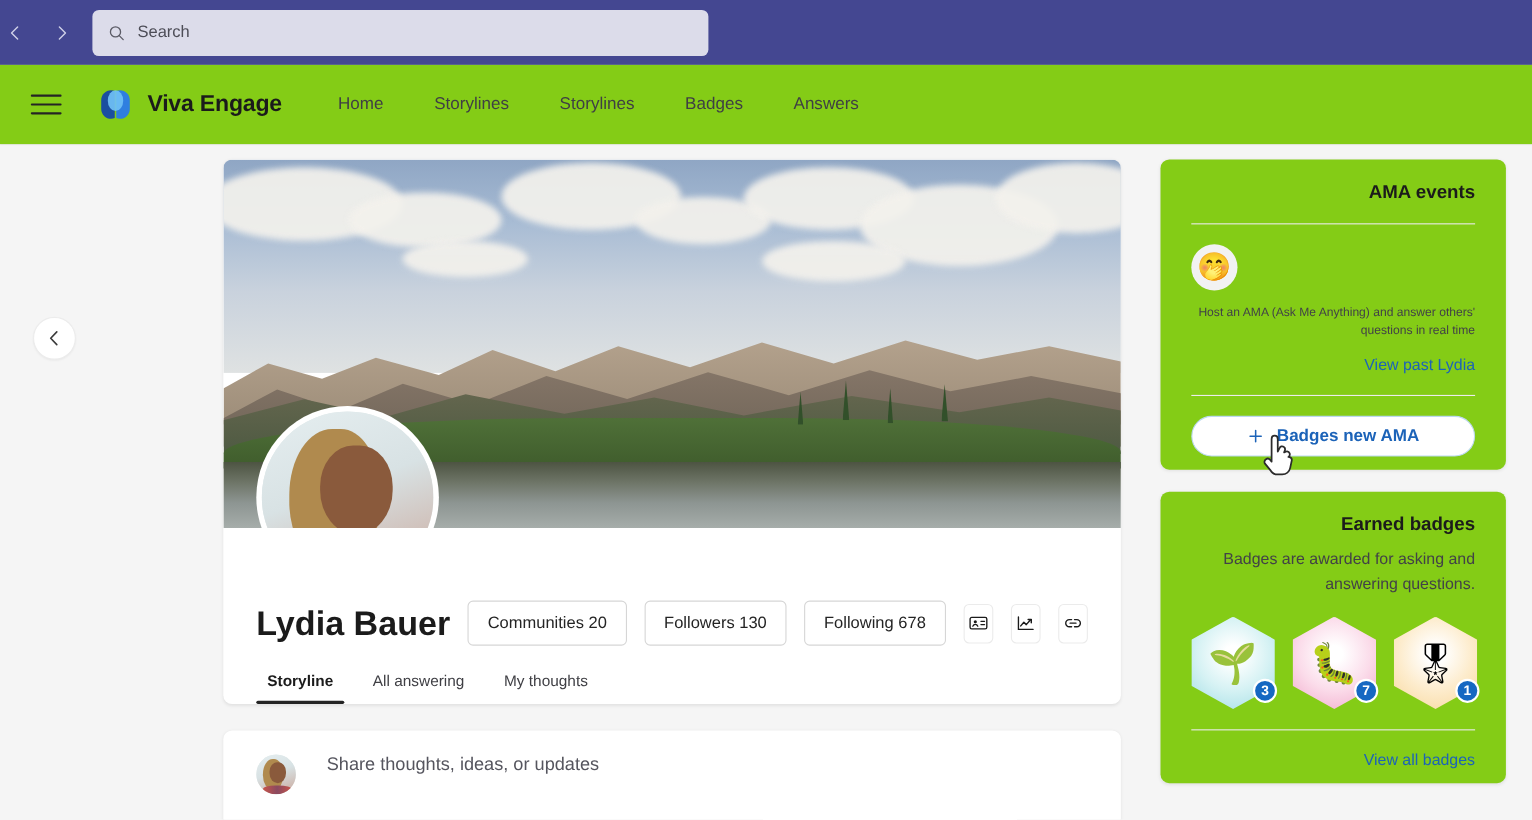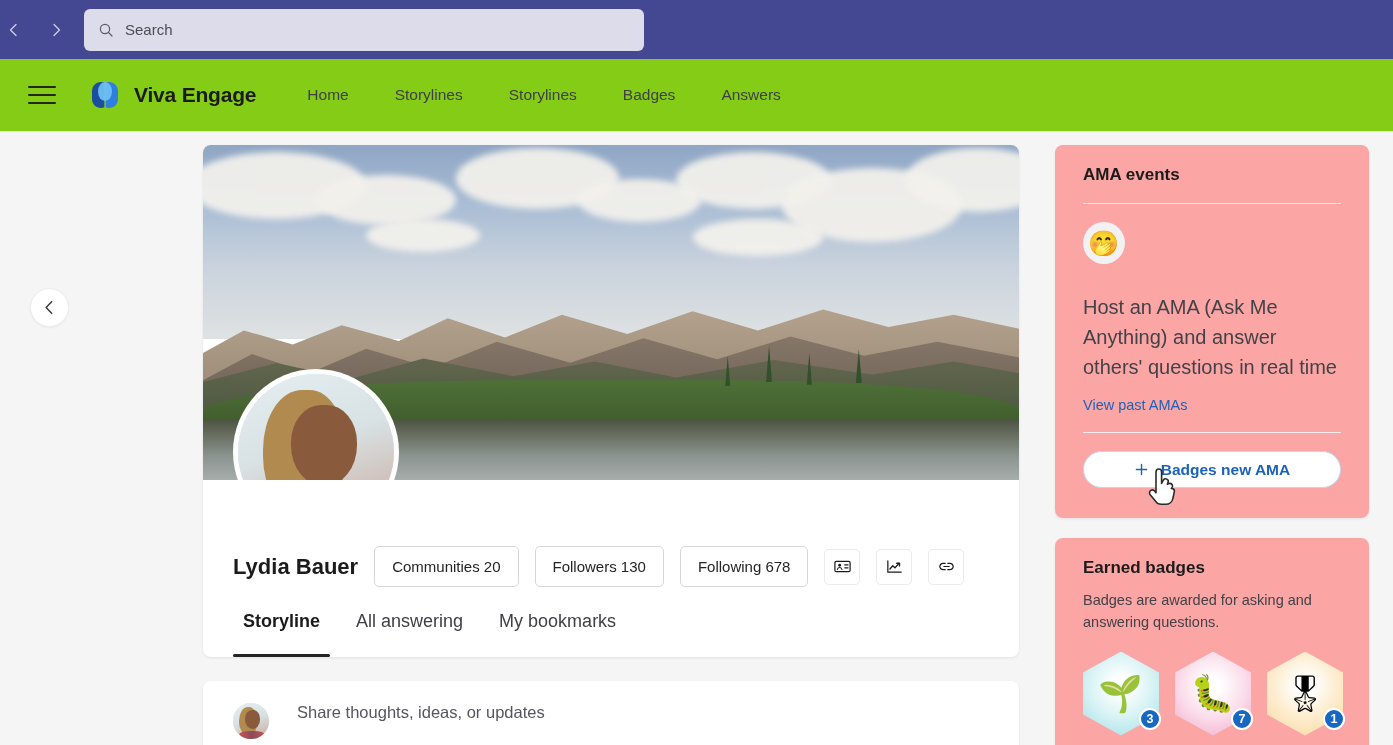--- a/index.html
+++ b/index.html
@@ -110,34 +110,34 @@
   .avatar-photo {
     width: 100%; height: 100%; border-radius: 50%; overflow: hidden;
     position: relative; background: #dfe8e8;
   }
   .ap-bg { position:absolute; inset:0; background: linear-gradient(160deg,#e5eef0 0%,#d8e2e4 45%,#caa79a 100%); }
   .ap-hair { position:absolute; left:16%; top:10%; width:52%; height:80%; background:#b08a4e; border-radius: 48% 42% 38% 46%; }
   .ap-face { position:absolute; left:34%; top:20%; width:42%; height:52%; background:#8a5a3c; border-radius: 46% 46% 50% 50%; }
   .ap-shirt { position:absolute; left:18%; bottom:0; width:70%; height:22%; background: linear-gradient(90deg,#c9544a,#8a4a60,#c9544a); border-radius: 46% 46% 0 0; }
 
   .profile-meta { padding: 66px 30px 0 30px; display: flex; align-items: center; gap: 16px; }
-  .profile-name { font-size: 22px; font-weight: bold; color: #1b1b1b; white-space: nowrap; }
+  .profile-name { font-size: 31px; font-weight: bold; color: #1b1b1b; white-space: nowrap; }
   .stat-pill {
     border: 1px solid #d6d6d6; border-radius: 5px; background:#fff;
     padding: 11px 17px; font-size: 15px; color: #242424; cursor: pointer;
     white-space: nowrap;
   }
   .icon-btn {
     width: 36px; height: 36px; border: 1px solid #ebebeb; border-radius: 5px;
     background:#fff; display:flex; align-items:center; justify-content:center;
     cursor: pointer; color: #1b1b1b;
   }
   .tabs { display: flex; gap: 0; padding: 16px 30px 0 30px; }
   .tab {
-    font-size: 18px; color: #3f3f44; padding: 8px 10px 25px 10px;
+    font-size: 14px; color: #3f3f44; padding: 8px 10px 13px 10px;
     cursor: pointer; position: relative; white-space: nowrap; margin-right: 16px;
   }
   .tab.active { font-weight: bold; color: #1b1b1b; }
   .tab.active::after {
     content:''; position:absolute; left:0; right:0; bottom:0;
     height: 3px; background: #242424; border-radius: 2px;
   }
 
   
   .composer {
@@ -147,31 +147,32 @@
   }
   .composer-row { display:flex; align-items:flex-start; gap: 28px; }
   .mini-avatar {
     width: 36px; height: 36px; border-radius:50%; overflow:hidden;
     position:relative; background:#dfe8e8; flex-shrink:0;
   }
   .composer-placeholder { font-size: 16.5px; color: #55555e; }
 
   
   .card {
-    background:#fca5a5; border-radius: 8px; padding: 20px 28px 30px 28px;
+    background:#84cc16; border-radius: 8px; padding: 20px 28px 12px 28px;
     box-shadow: 0 1px 3px rgba(0,0,0,0.08);
+    text-align: right;
   }
   .card-title { font-size: 17px; font-weight: bold; color: #1b1b1b; }
   .card-rule { height:1px; background:#ececec; margin: 18px 0; }
   .ama-emoji {
     width: 42px; height: 42px; border-radius: 50%; background:#f2f2f2;
     display:flex; align-items:center; justify-content:center; font-size: 25px;
     line-height:1;
   }
-  .ama-desc { font-size: 20px; color: #424247; line-height: 1.5; margin-top: 28px; }
+  .ama-desc { font-size: 11px; color: #424247; line-height: 1.5; margin-top: 12px; }
   .link { font-size: 14.5px; color: #1c63b8; cursor: pointer; display:inline-block; margin-top: 15px; }
   .ama-btn {
     width: 100%; height: 37px; border-radius: 20px;
     border: 1px solid #bcd9f0; background:#fff; color: #1c63b8;
     font-size: 15.5px; font-weight: bold; cursor: pointer;
     display:flex; align-items:center; justify-content:center; gap: 12px;
     font-family: "Liberation Sans", sans-serif; position: relative;
   }
   .cursor-hand { position:absolute; left: 60px; top: 14px; pointer-events:none; }
 
@@ -317,21 +318,21 @@
               <path d="M8.6 6.6H6.4a3.4 3.4 0 100 6.8h2.2" stroke="currentColor" stroke-width="1.3" stroke-linecap="round"></path>
               <path d="M11.4 6.6h2.2a3.4 3.4 0 110 6.8h-2.2" stroke="currentColor" stroke-width="1.3" stroke-linecap="round"></path>
               <path d="M7.2 10h5.6" stroke="currentColor" stroke-width="1.3" stroke-linecap="round"></path>
             </svg>
           </div>
         </div>
 
         <div class="tabs">
           <div class="tab active">Storyline</div>
           <div class="tab">All answering</div>
-          <div class="tab">My bookmarks</div>
+          <div class="tab">My thoughts</div>
         </div>
       </div>
 
       <div class="composer">
         <div class="composer-row">
           <div class="mini-avatar">
             <div class="ap-bg"></div>
             <div class="ap-hair"></div>
             <div class="ap-face"></div>
             <div class="ap-shirt"></div>
@@ -343,21 +344,21 @@
 
     </div>
 
     <div class="right-col">
 
       <div class="card">
         <div class="card-title">AMA events</div>
         <div class="card-rule"></div>
         <div class="ama-emoji">🤭</div>
         <div class="ama-desc">Host an AMA (Ask Me Anything) and answer others' questions in real time</div>
-        <div class="link">View past AMAs</div>
+        <div class="link">View past Lydia</div>
         <div class="card-rule"></div>
         <div class="ama-btn">
           <svg width="15" height="15" viewBox="0 0 16 16">
             <path d="M8 2.6v10.8M2.6 8h10.8" stroke="#1c63b8" stroke-width="1.5" stroke-linecap="round"></path>
           </svg>
           <span>Badges new AMA</span>
           <svg class="cursor-hand" width="40" height="46" viewBox="0 0 40 46">
             <path d="M12 6c0-1.7 1.2-3 2.8-3S17.6 4.3 17.6 6v11.5l1.6-3.2c.7-1.5 2.4-2 3.7-1.2 1.2.7 1.6 2.2 1.1 3.5l-.6 1.6 1.5-.6c1.4-.5 3 .2 3.5 1.6.4 1.2-.1 2.5-1.1 3.2l1 .2c1.4.4 2.3 1.8 2 3.2l-1.4 6.6c-.7 3.4-3.7 5.9-7.2 5.9h-4.4c-2.4 0-4.6-1.2-5.9-3.2L6 28.5c-.9-1.4-.5-3.2.9-4.1 1.2-.8 2.8-.5 3.7.6l1.4 1.7V6z" fill="#fff" stroke="#2b2b2b" stroke-width="1.6" stroke-linejoin="round"></path>
           </svg>
         </div>

